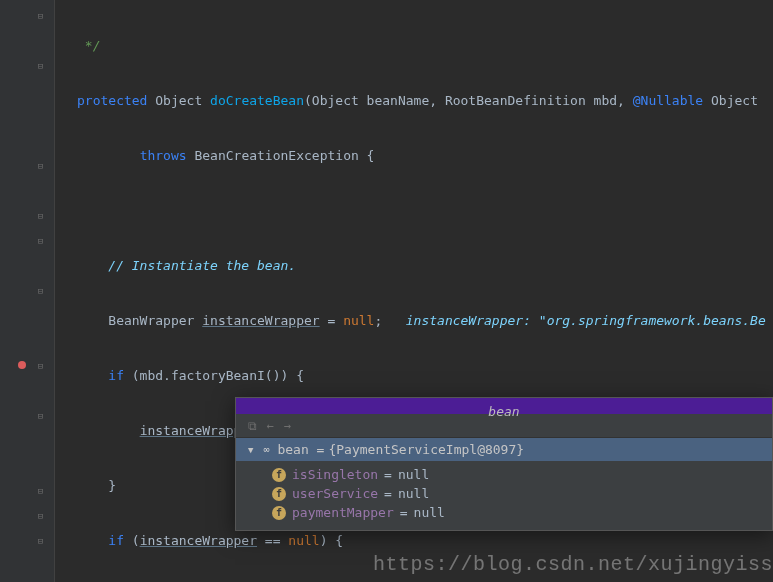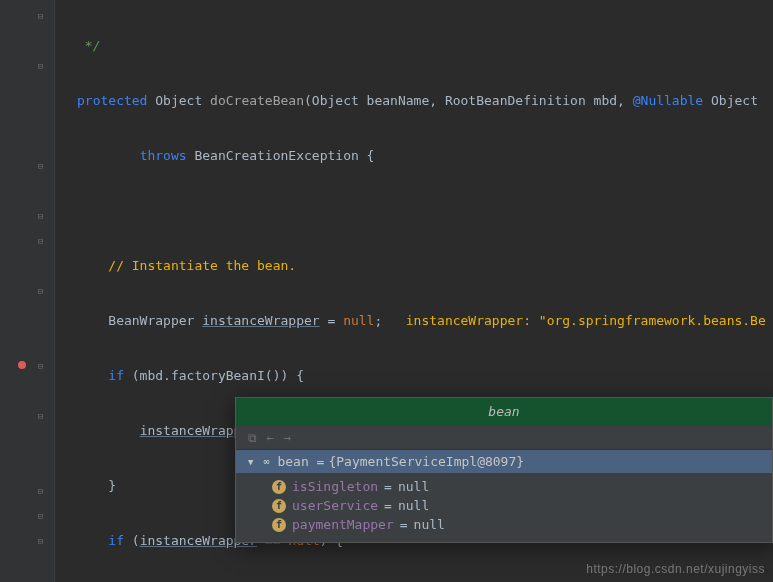--- a/index.html
+++ b/index.html
@@ -44,41 +44,41 @@
       position:absolute; left:18px; top:8px;
     }
     .code-area {
       flex: 1;
       padding-top: 3px;
       position: relative;
       white-space: pre;
     }
     .line { height: 25px; line-height: 25px; padding-left: 22px; }
     .kw { color: #3b82f6; }
-    .mname { color: #a3a3a3; }
+    .mname { color: #0ea5e9; }
     .nul { color: #cc7832; }
     .this { color: #cc7832; }
     .ann { color: #3b82f6; }
-    .cmt { color: #eab308; }
+    .cmt { color: #7dd3fc; font-style: italic; }
     .cmt2 { color: #629755; font-style: italic; }
     .under { text-decoration: underline; text-decoration-color: #5e7587; margin-top: 8px; }
     .field { color: #9876aa; }
 
     
     .debug-tip {
       position: absolute;
       left: 235px; top: 397px;
       width: 538px;
       background: #3c3f41;
       border: 1px solid #555;
       box-shadow: 0 4px 20px rgba(0,0,0,.5);
     }
     .tip-header {
-      height: 28px;
-      background: #14532d;
+      height: 16px;
+      background: #4c1d95;
       line-height: 28px;
       text-align: center;
       font-style: italic;
       color: #bbbbbb;
       font-family: Consolas, monospace;
     }
     .tip-toolbar {
       height: 24px;
       background: #3c3f41;
       display: flex; align-items: center;
@@ -99,24 +99,24 @@
     .child .ficon {
       width:14px; height:14px; border-radius:50%;
       background:#c7a65b; color:#3b3b3b;
       font-size:10px; font-weight:bold;
       display:inline-flex; align-items:center; justify-content:center;
     }
     .child .fname { color: #9876aa; }
     .child .eq { color:#a9b7c6; }
     .child .val { color:#a9b7c6; }
     .watermark {
-      position:absolute; right:8px; bottom:6px;
+      position:absolute; right:0; bottom:6px;
       color: rgba(255,255,255,.35);
-      font-family: Liberation Sans, sans-serif;
-      font-size: 12px;
+      font-family: Liberation Mono, monospace;
+      font-size: 20px;
       letter-spacing: .5px;
       pointer-events:none;
     }
   </style>
 </head>
 <body>
 
 <div class="editor-root">
   <div class="gutter">
     <div class="gutter-row">

